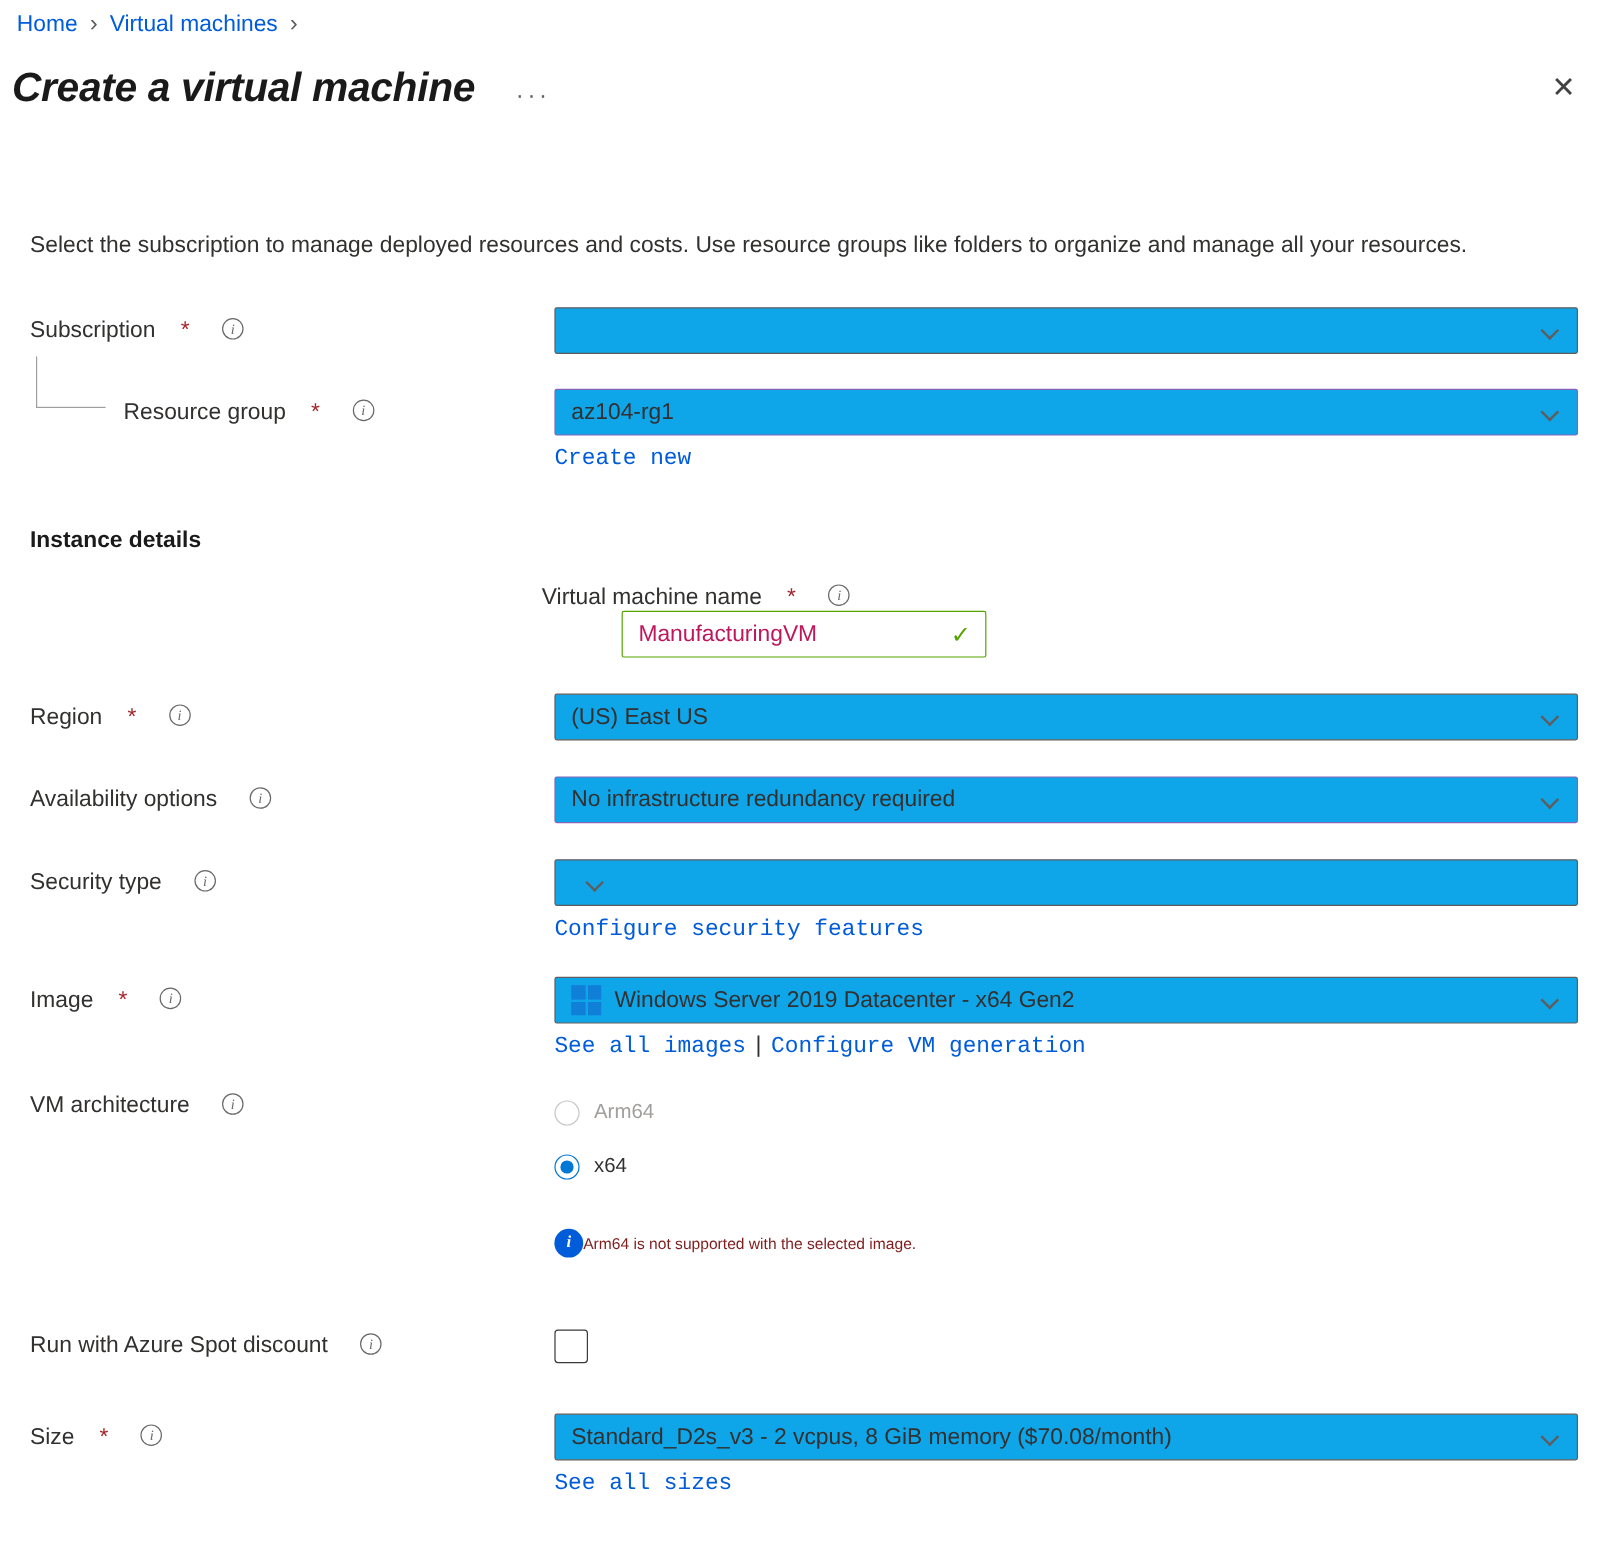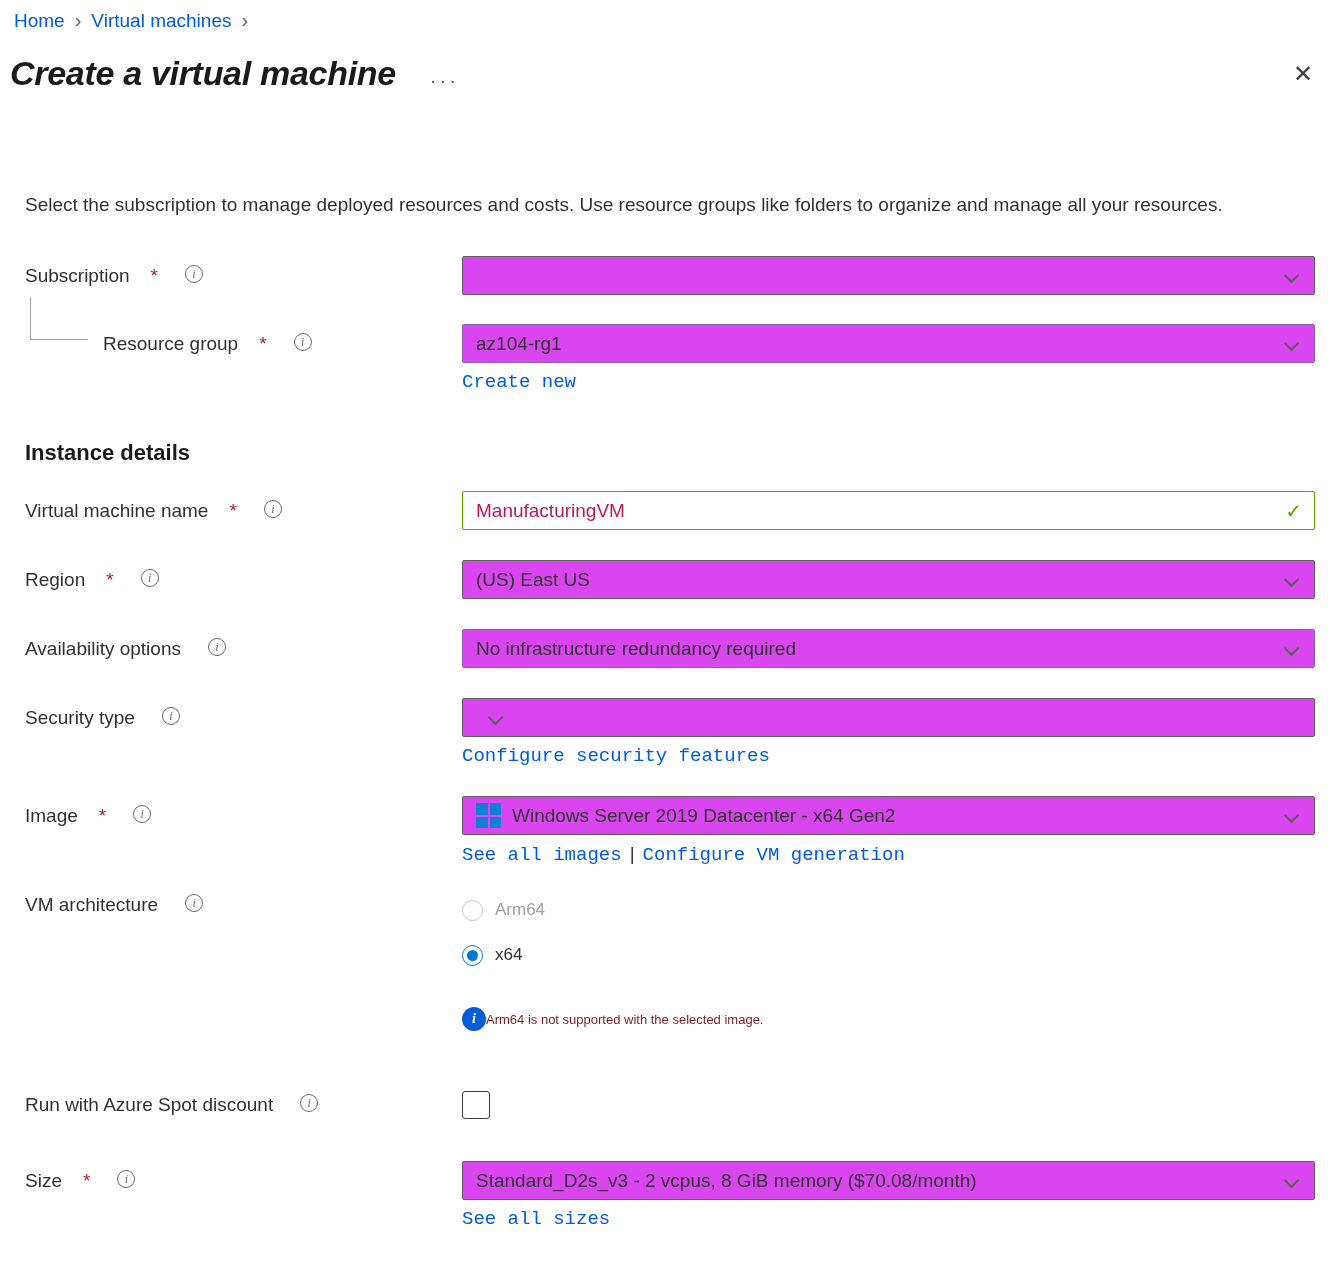--- a/index.html
+++ b/index.html
@@ -37,21 +37,21 @@
     border: 1px solid #6b6967; border-radius: 50%;
     display: inline-flex; align-items: center; justify-content: center;
     font-size: 12px; font-style: italic; font-family: "Liberation Serif", serif;
     color: #6b6967; margin-left: 11px; cursor: pointer; line-height: 1;
   }
 
   
   .dropdown {
     height: 39px; border: 1px solid #605e5c; border-radius: 2px;
     display: flex; align-items: center; padding: 0 14px 0 13px;
-    font-size: 19px; color: #323130; background: #d946ef; cursor: pointer;
+    font-size: 19px; color: #323130; background: #0ea5e9; cursor: pointer;
     width: 100%;
   }
   .dropdown .dd-value { flex: 1; white-space: nowrap; overflow: hidden; text-overflow: ellipsis; }
   .dropdown.purple { border-color: #8764b8; }
   .chevron { width: 16px; height: 14px; position: relative; flex: none; margin-left: 12px; }
   .chevron::before {
     content: ""; position: absolute; left: 2px; top: 1px;
     width: 9px; height: 9px;
     border-right: 2px solid #605e5c; border-bottom: 2px solid #605e5c;
     transform: rotate(45deg);
@@ -69,21 +69,21 @@
   .link-sep { color: #323130; margin: 0 8px; font-size: 19px; }
 
   
   .project-rows { position: relative; }
   .tree-connector {
     position: absolute; left: 30px; top: 41px; width: 58px; height: 43px;
     border-left: 1px solid #a19f9d; border-bottom: 1px solid #a19f9d;
   }
   .indent-label { margin-left: 78px; }
 
-  .section-heading { margin: 47px 17px 0 25px; font-size: 22px; font-weight: 700; color: #1a1a1a; }
+  .section-heading { margin: 47px 17px 0 25px; font-size: 19px; font-weight: 700; color: #1a1a1a; }
 
   
   .win-logo { width: 25px; height: 25px; display: grid; grid-template-columns: 1fr 1fr; grid-template-rows: 1fr 1fr; gap: 2px; margin-right: 11px; flex: none; }
   .win-logo span { background: #0f7fd7; }
 
   
   .radio-group { display: flex; flex-direction: column; gap: 13px; }
   .radio-row { display: flex; align-items: center; height: 32px; cursor: pointer; }
   .radio-circle { width: 21px; height: 21px; border-radius: 50%; border: 1px solid #605e5c; background: #fff; position: relative; flex: none; }
   .radio-row.disabled { cursor: default; }
@@ -105,21 +105,21 @@
     flex: none;
   }
   .info-message-text { font-size: 13px; color: #7f1d1d; }
 
   
   .checkbox { width: 28px; height: 28px; border: 1px solid #3b3a39; border-radius: 3px; background: #fff; cursor: pointer; flex: none; }
 
   
   .row-subscription { margin-top: 36px; }
   .row-resource-group { margin-top: 29px; }
-  .row-vm-name { margin-top: 25px; }
+  .row-vm-name { margin-top: 25px; flex-direction: column; }
   .row-gap { margin-top: 30px; }
   .row-image { margin-top: 29px; }
   .row-architecture { margin-top: 28px; align-items: flex-start; }
   .row-architecture .label-cell { height: 32px; }
   .row-spot { margin-top: 60px; }
   .row-size { margin-top: 42px; }
 </style>
 </head>
 <body>
 

